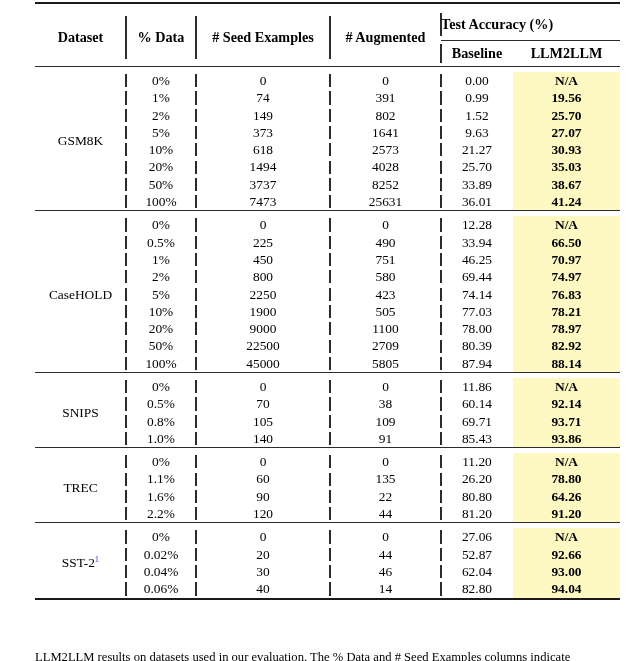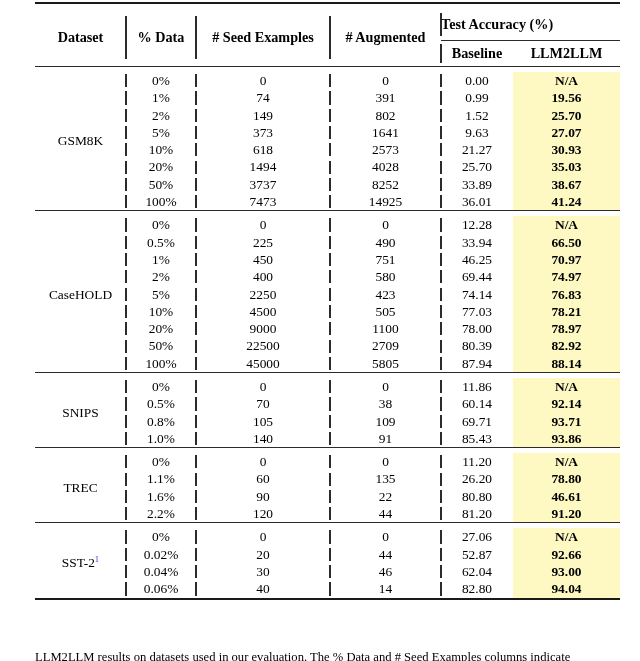--- a/index.html
+++ b/index.html
@@ -225,21 +225,21 @@
           <tr class="data-row">
             <td class="sep">50%</td>
             <td class="sep">3737</td>
             <td class="sep">8252</td>
             <td class="sep cell-base">33.89</td>
             <td class="cell-llm">38.67</td>
           </tr>
           <tr class="data-row">
             <td class="sep">100%</td>
             <td class="sep">7473</td>
-            <td class="sep">14925</td>
+            <td class="sep">25631</td>
             <td class="sep cell-base">36.01</td>
             <td class="cell-llm">41.24</td>
           </tr>
           <tr class="group-sep pad-top">
             <td colspan="6"></td>
           </tr>
           <tr class="data-row">
             <td class="cell-dataset" rowspan="9"><span>CaseHOLD</span></td>
             <td class="sep">0%</td>
             <td class="sep">0</td>
@@ -256,35 +256,35 @@
           </tr>
           <tr class="data-row">
             <td class="sep">1%</td>
             <td class="sep">450</td>
             <td class="sep">751</td>
             <td class="sep cell-base">46.25</td>
             <td class="cell-llm">70.97</td>
           </tr>
           <tr class="data-row">
             <td class="sep">2%</td>
-            <td class="sep">400</td>
+            <td class="sep">800</td>
             <td class="sep">580</td>
             <td class="sep cell-base">69.44</td>
             <td class="cell-llm">74.97</td>
           </tr>
           <tr class="data-row">
             <td class="sep">5%</td>
             <td class="sep">2250</td>
             <td class="sep">423</td>
             <td class="sep cell-base">74.14</td>
             <td class="cell-llm">76.83</td>
           </tr>
           <tr class="data-row">
             <td class="sep">10%</td>
-            <td class="sep">4500</td>
+            <td class="sep">1900</td>
             <td class="sep">505</td>
             <td class="sep cell-base">77.03</td>
             <td class="cell-llm">78.21</td>
           </tr>
           <tr class="data-row">
             <td class="sep">20%</td>
             <td class="sep">9000</td>
             <td class="sep">1100</td>
             <td class="sep cell-base">78.00</td>
             <td class="cell-llm">78.97</td>
@@ -351,21 +351,21 @@
             <td class="sep">60</td>
             <td class="sep">135</td>
             <td class="sep cell-base">26.20</td>
             <td class="cell-llm">78.80</td>
           </tr>
           <tr class="data-row">
             <td class="sep">1.6%</td>
             <td class="sep">90</td>
             <td class="sep">22</td>
             <td class="sep cell-base">80.80</td>
-            <td class="cell-llm">46.61</td>
+            <td class="cell-llm">64.26</td>
           </tr>
           <tr class="data-row">
             <td class="sep">2.2%</td>
             <td class="sep">120</td>
             <td class="sep">44</td>
             <td class="sep cell-base">81.20</td>
             <td class="cell-llm">91.20</td>
           </tr>
           <tr class="group-sep pad-top">
             <td colspan="6"></td>

